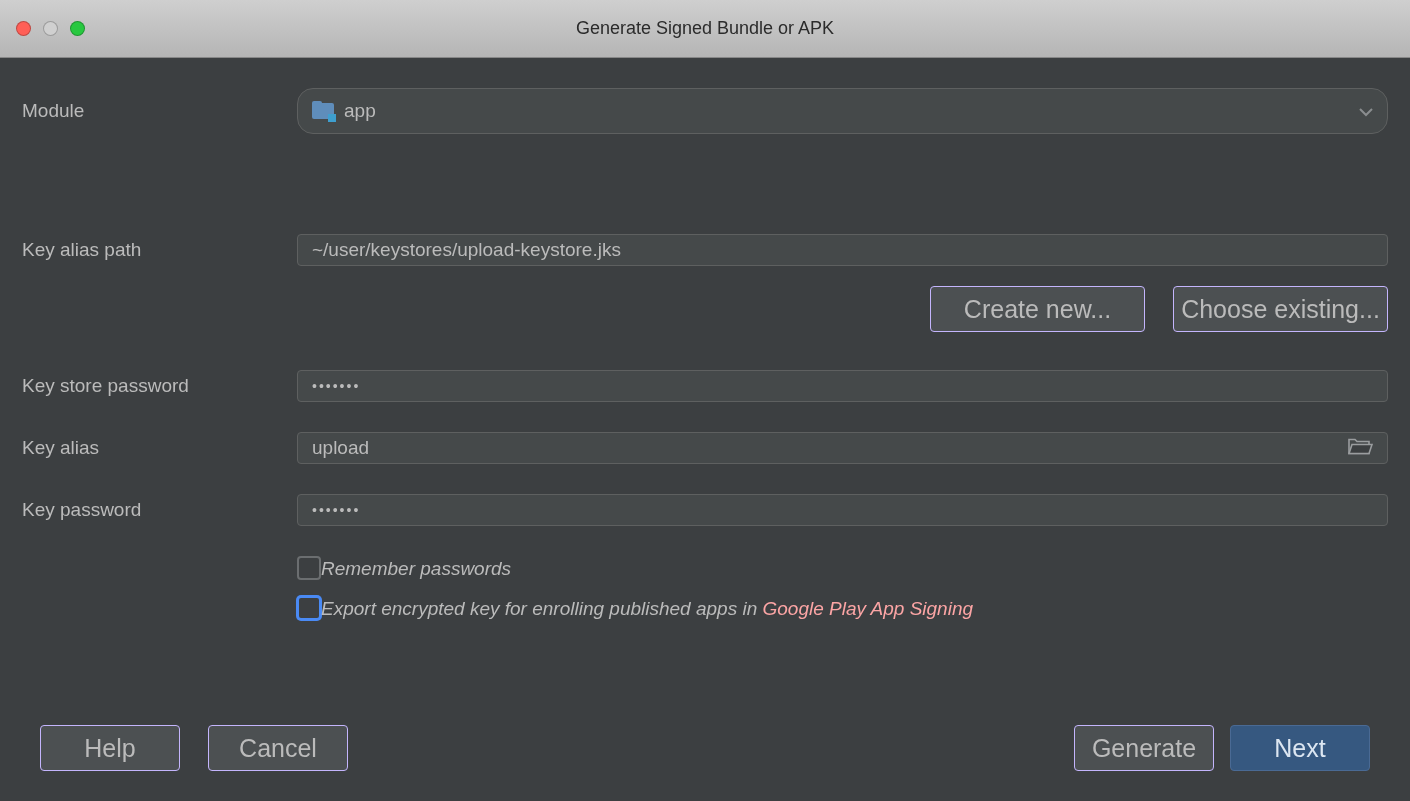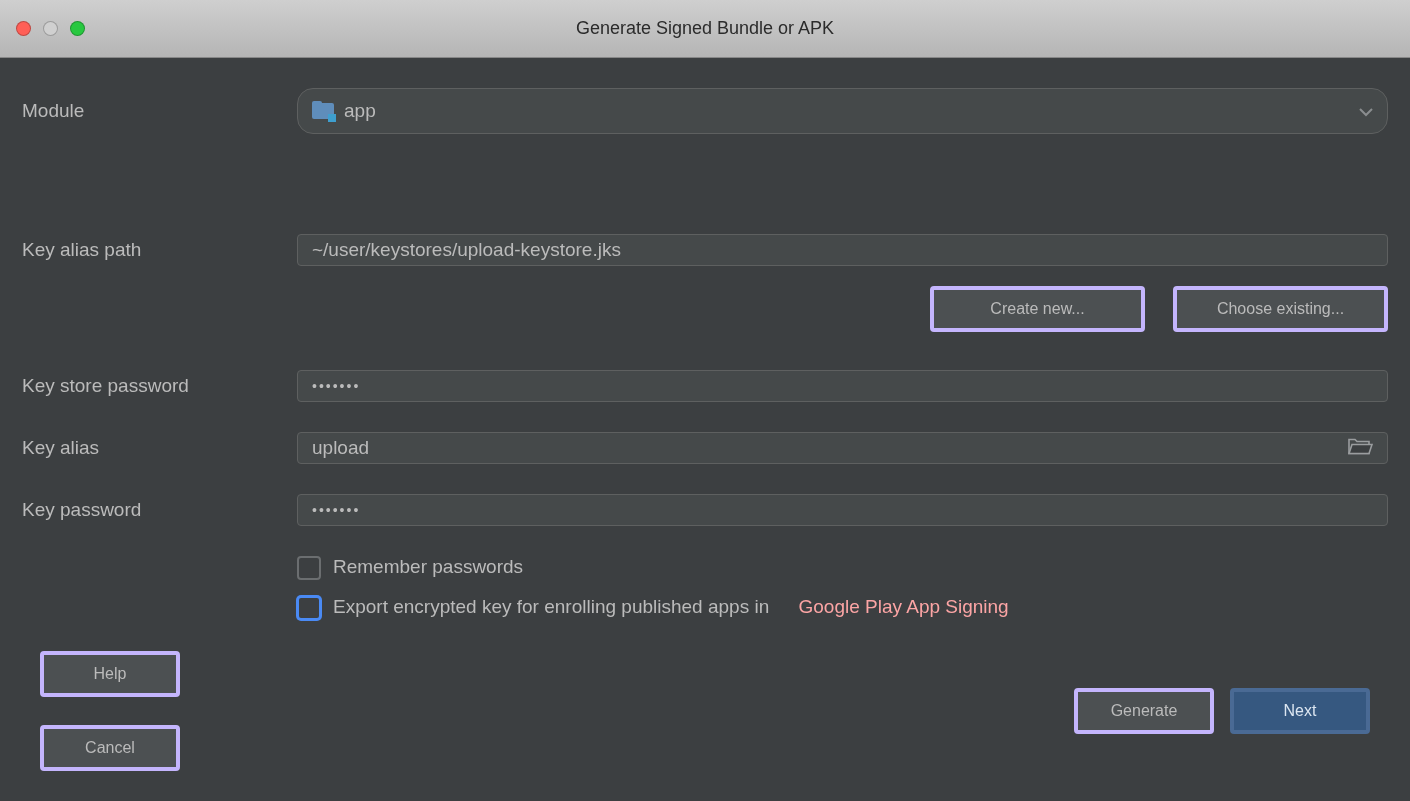--- a/index.html
+++ b/index.html
@@ -91,24 +91,24 @@
     display: flex;
     align-items: center;
     position: relative;
   }
   input.text-input::placeholder { color: #bbbbbb; }
 
   .btn {
     height: 46px;
     padding: 0 4px;
     background: #4c5052;
-    border: 4px solid #c4b5fd;
+    border: 1px solid #c4b5fd;
     border-radius: 4px;
     color: #bbbbbb;
-    font-size: 16px;
+    font-size: 25px;
     display: inline-flex;
     align-items: center;
     justify-content: center;
     cursor: pointer;
     user-select: none;
   }
   .btn.primary {
     background: #365880;
     border-color: #4a6a94;
     color: #dce6f1;
@@ -117,23 +117,23 @@
   .button-row-right {
     display: flex;
     justify-content: flex-end;
     gap: 28px;
     margin-bottom: 30px;
   }
   .button-row-right .btn { min-width: 215px; }
 
   .checkbox-line {
     display: flex;
-    align-items: flex-start;
-    gap: 12px;
+    align-items: flex-end;
     margin-bottom: 16px;
+    font-style: italic;
   }
   .checkbox {
     width: 24px; height: 24px;
     border: 2px solid #6b6e70;
     border-radius: 4px;
     background: #3c3f41;
     display: inline-block;
   }
   .checkbox.focus {
     border-color: #4a8af4;
@@ -142,21 +142,21 @@
   .link { color: #fca5a5; cursor: pointer; }
 
   .footer {
     position: absolute;
     left: 0; right: 0; bottom: 0;
     padding: 0 40px 30px 40px;
     display: flex;
     align-items: center;
     justify-content: space-between;
   }
-  .footer-left { display: flex; gap: 28px; flex-direction: column; }
+  .footer-left { display: flex; gap: 28px; }
   .footer-right { display: flex; gap: 16px; }
   .footer .btn { min-width: 140px; height: 46px; }
 
   .module-icon {
     width: 22px; height: 20px; margin-right: 10px;
     position: relative;
   }
   .module-icon .folder {
     width: 22px; height: 16px; background: #5f8dbb;
     border-radius: 2px; position: absolute; bottom: 2px; left: 0;

